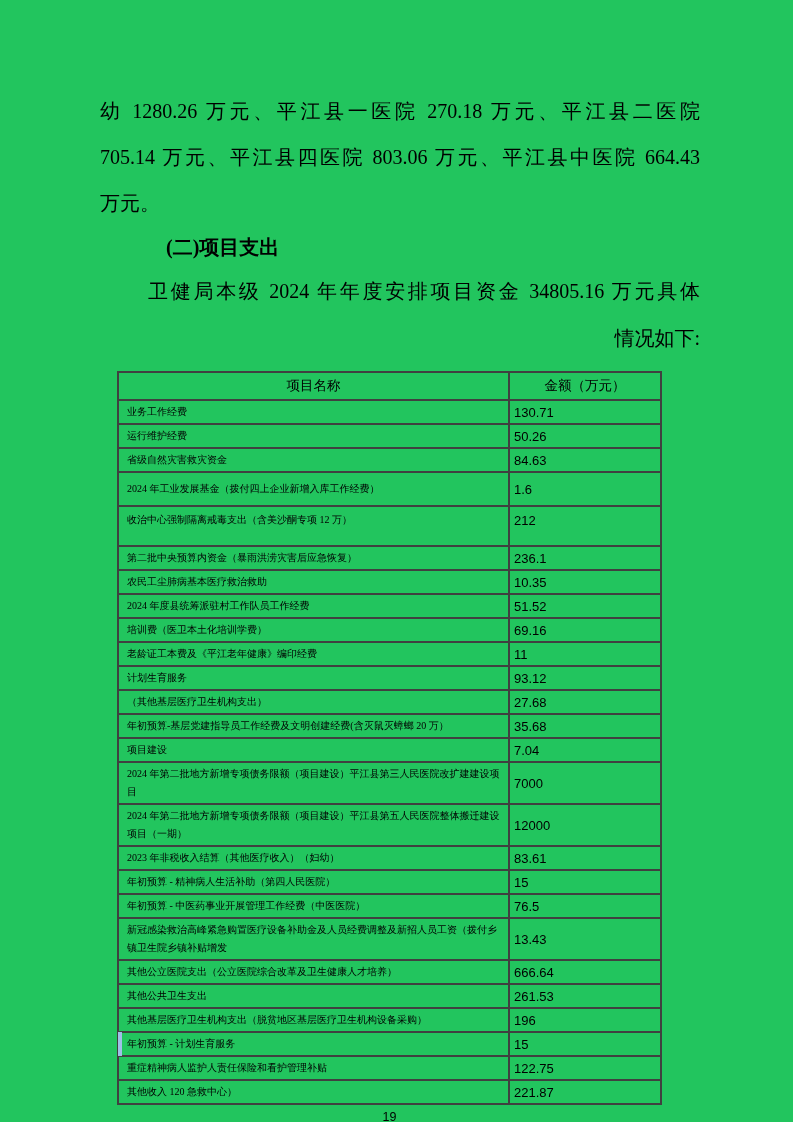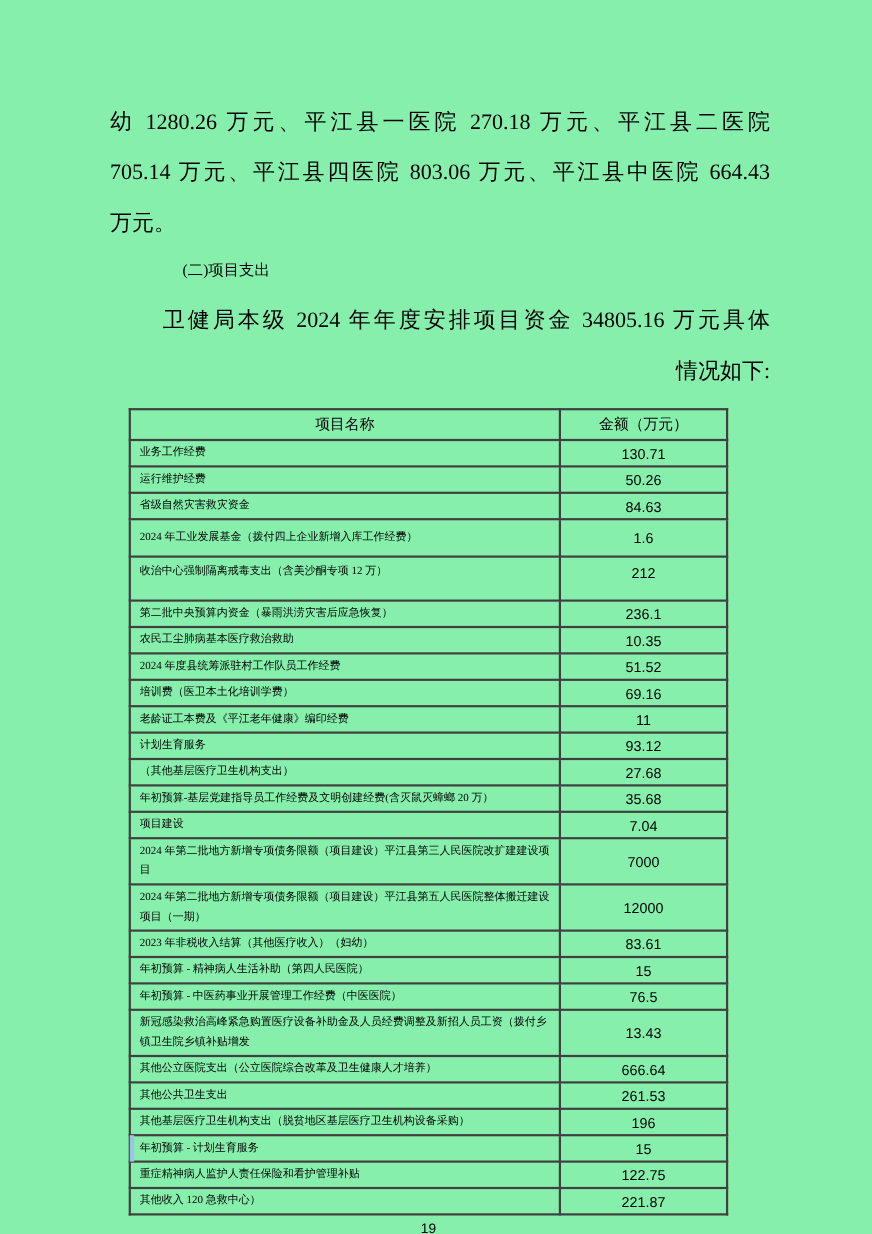--- a/index.html
+++ b/index.html
@@ -2,41 +2,41 @@
 <html><head>
 <meta charset="utf-8">
 <style>
   * { box-sizing: border-box; }
   html, body { margin: 0; padding: 0; background: #ffffff; }
 
   .page {
     position: relative;
     width: 793px;
     height: 1122px;
-    background: #86efac;
+    background: #22c55e;
     color: #000000;
     font-family: "Liberation Serif", "DejaVu Serif", serif;
     overflow: hidden;
   }
 
   .content { padding: 88px 93px 0 100px; }
 
   .para .line {
     font-size: 20px;
     line-height: 46px;
     white-space: normal;
   }
   .justify-line {
     text-align: justify;
     text-align-last: justify;
   }
 
   .heading {
-    font-size: 14px;
-    font-weight: normal;
+    font-size: 20px;
+    font-weight: bold;
     line-height: 42px;
     padding-left: 66px;
   }
 
   .para-intro .line { line-height: 47px; text-align: right; }
   .indent { padding-left: 48px; }
 
   table.budget-table {
     border-collapse: collapse;
     table-layout: fixed;
@@ -61,21 +61,20 @@
   .budget-table td.name {
     font-size: 10px;
     line-height: 18px;
     padding: 2px 8px;
     height: 22px;
     text-align: left;
   }
   .budget-table td.amount {
     font-family: "Liberation Sans", "DejaVu Sans", sans-serif;
     font-size: 13px;
-    text-align: center;
     padding: 2px 4px;
   }
   
   .budget-table tbody tr:nth-child(4) td { padding-top: 7px; padding-bottom: 7px; }
   .budget-table tbody tr:nth-child(5) td { padding-top: 4px; padding-bottom: 16px; }
 
   .budget-table tr.marked td.name { position: relative; }
   .selection-mark {
     position: absolute;
     left: -1px;

